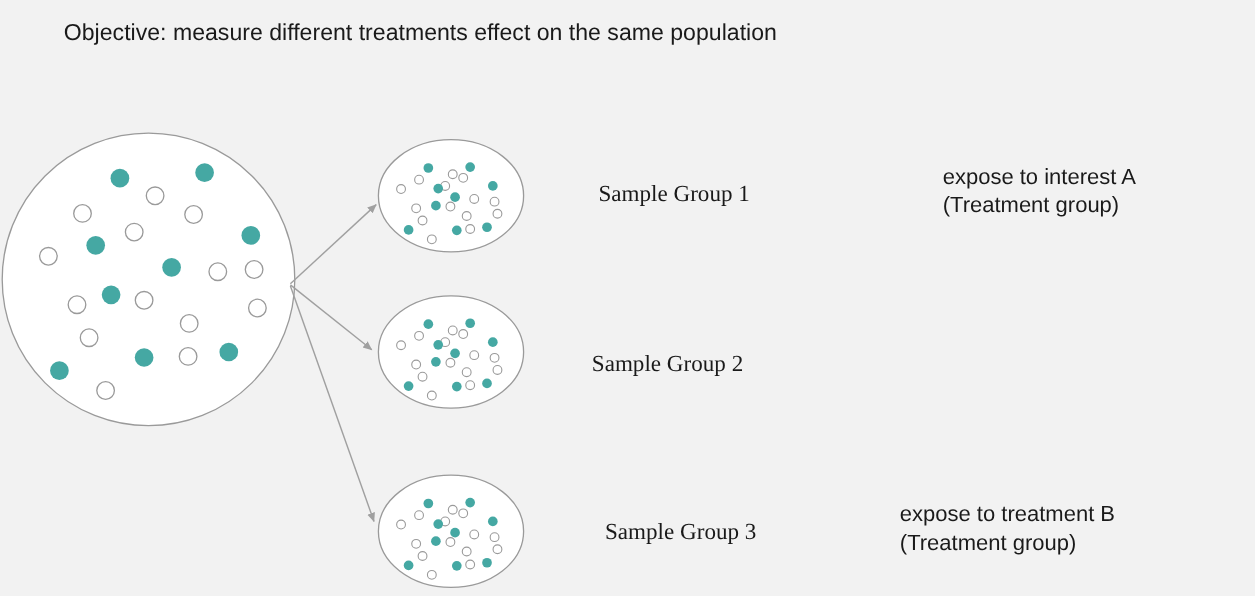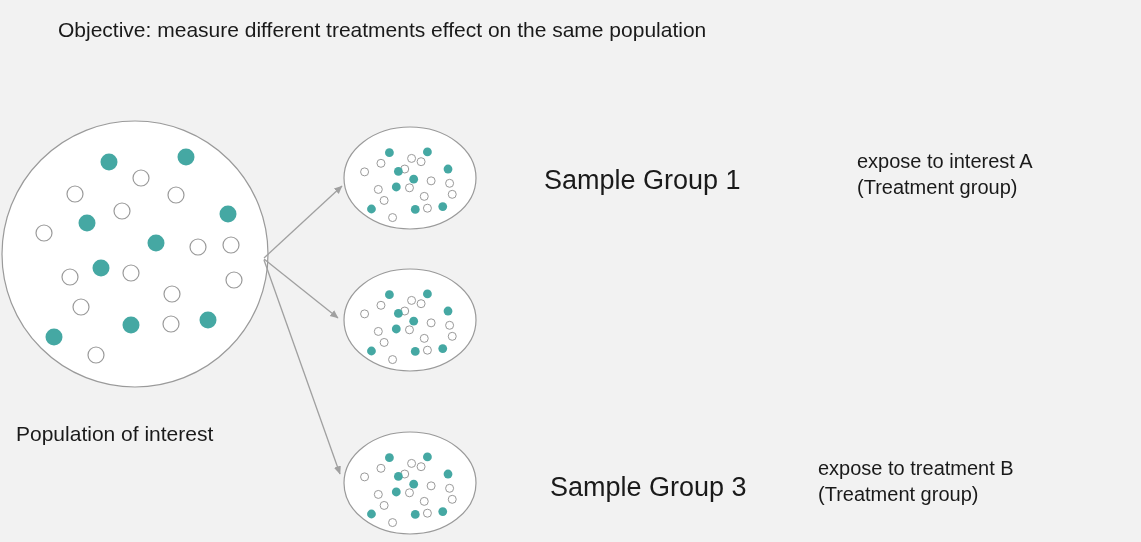--- a/index.html
+++ b/index.html
@@ -39,21 +39,22 @@
     left: 58px;
     top: 17px;
     font-size: 21px;
   }
   #population-caption {
     left: 16px;
     top: 421px;
     font-size: 21px;
   }
   .group-label {
-    font-size: 27px;
+    font-size: 21px;
+    font-family: Liberation Serif, serif;
   }
   .treatment-label {
     font-size: 20px;
   }
   #group-label-0 { left: 544px; top: 163px; }
   #group-label-1 { left: 538px; top: 317px; }
   #group-label-2 { left: 550px; top: 470px; }
   #treatment-label-0 { left: 857px; top: 149px; }
   #treatment-label-1 { left: 871px; top: 303px; }
   #treatment-label-2 { left: 818px; top: 456px; }
@@ -177,23 +178,23 @@
           <circle cx="396.272" cy="491.976" r="4.4" fill="#45a8a3"></circle>
           <circle cx="371.456" cy="514.008" r="4.4" fill="#45a8a3"></circle>
           <circle cx="415.28" cy="514.416" r="4.4" fill="#45a8a3"></circle>
           <circle cx="442.736" cy="511.56" r="4.4" fill="#45a8a3"></circle>
         </g>
       </g>
   </svg>
 
   <div class="txt" id="title-text">Objective: measure different treatments effect on the same population</div>
 
-  <div class="txt" id="population-caption">Population of interest</div>
 
   <div class="txt group-label" id="group-label-0">Sample Group 1</div>
+  <div class="txt group-label" id="group-label-1">Sample Group 2</div>
   <div class="txt group-label" id="group-label-2">Sample Group 3</div>
 
   <div class="txt treatment-label" id="treatment-label-0">expose to interest A
 (Treatment group)</div>
   <div class="txt treatment-label" id="treatment-label-2">expose to treatment B
 (Treatment group)</div>
 
 </div>
 
 </body></html>

